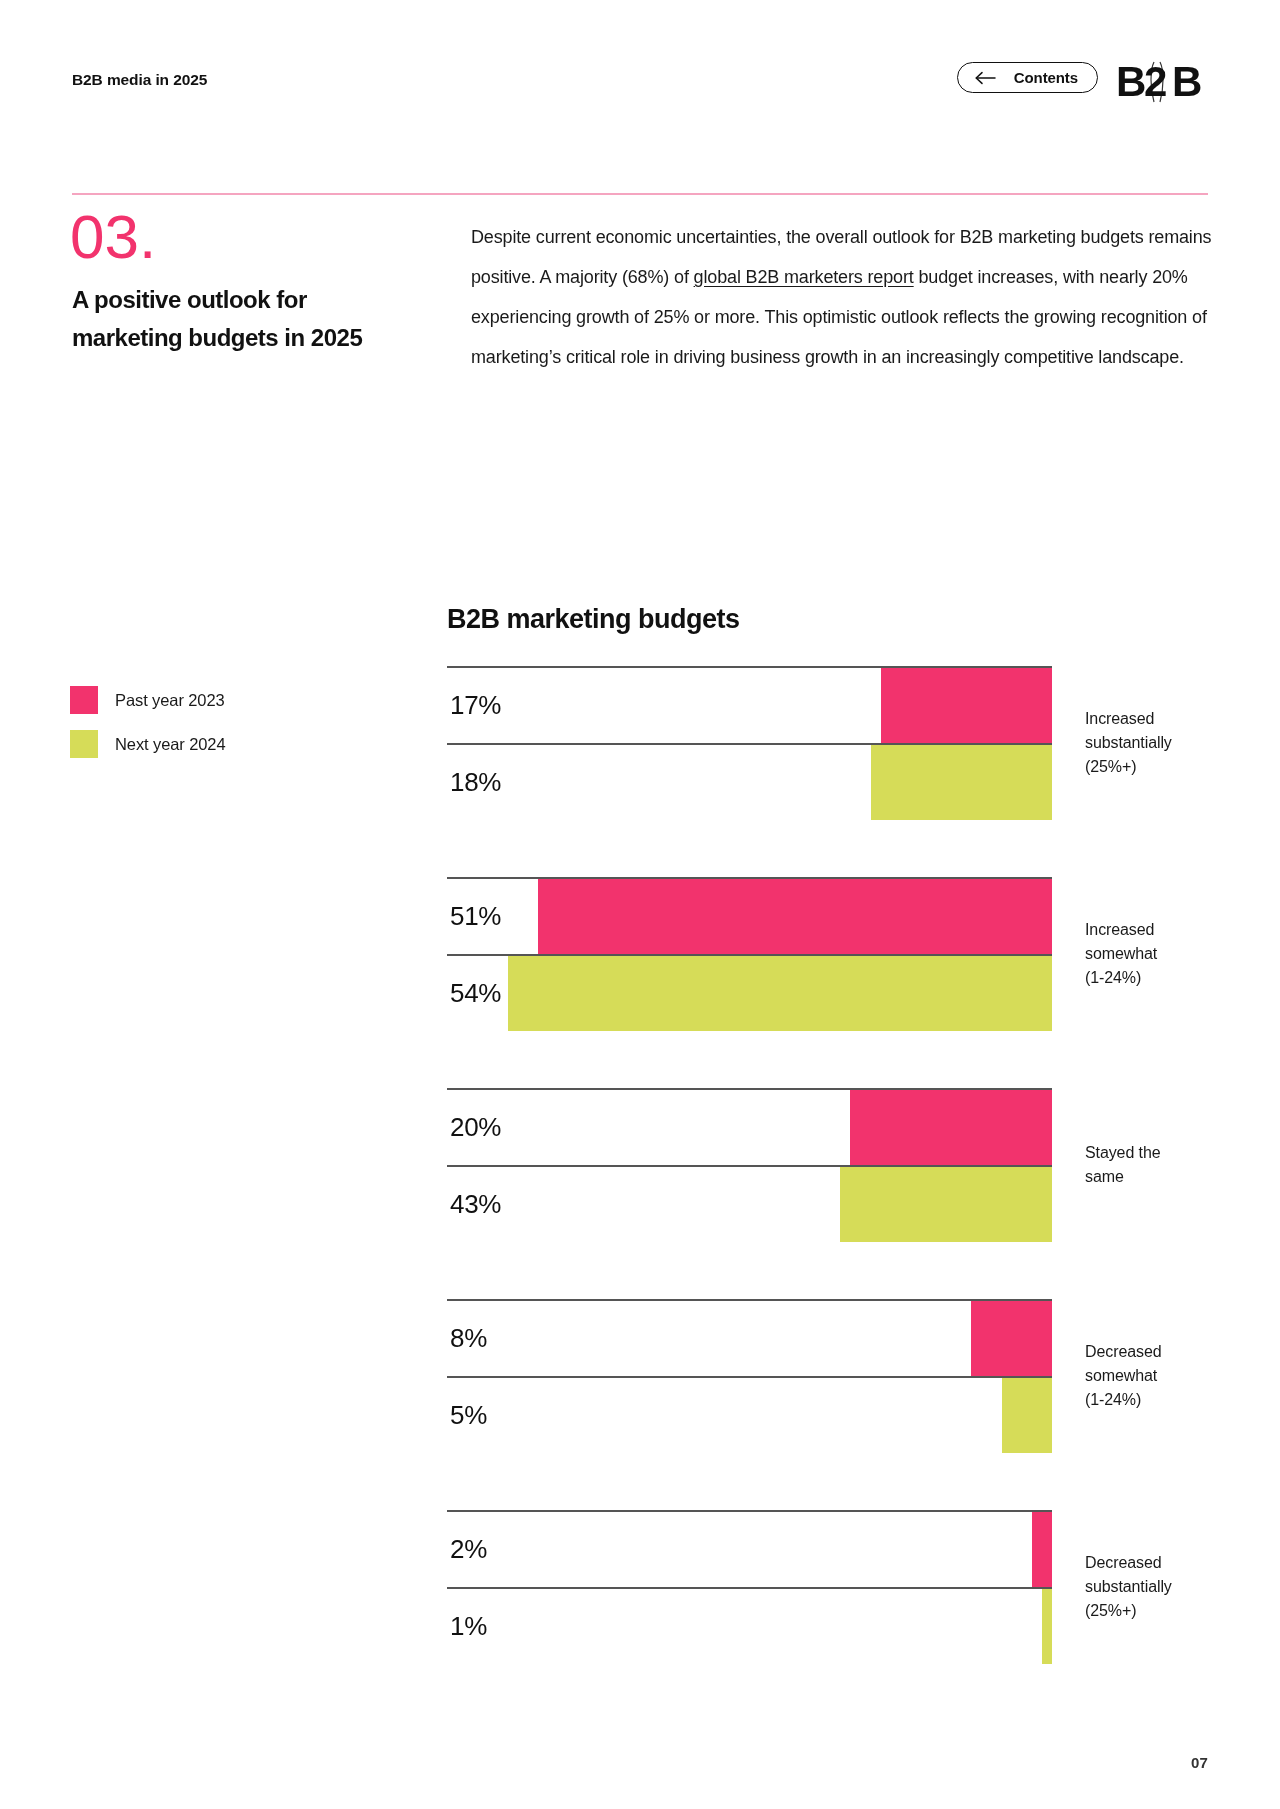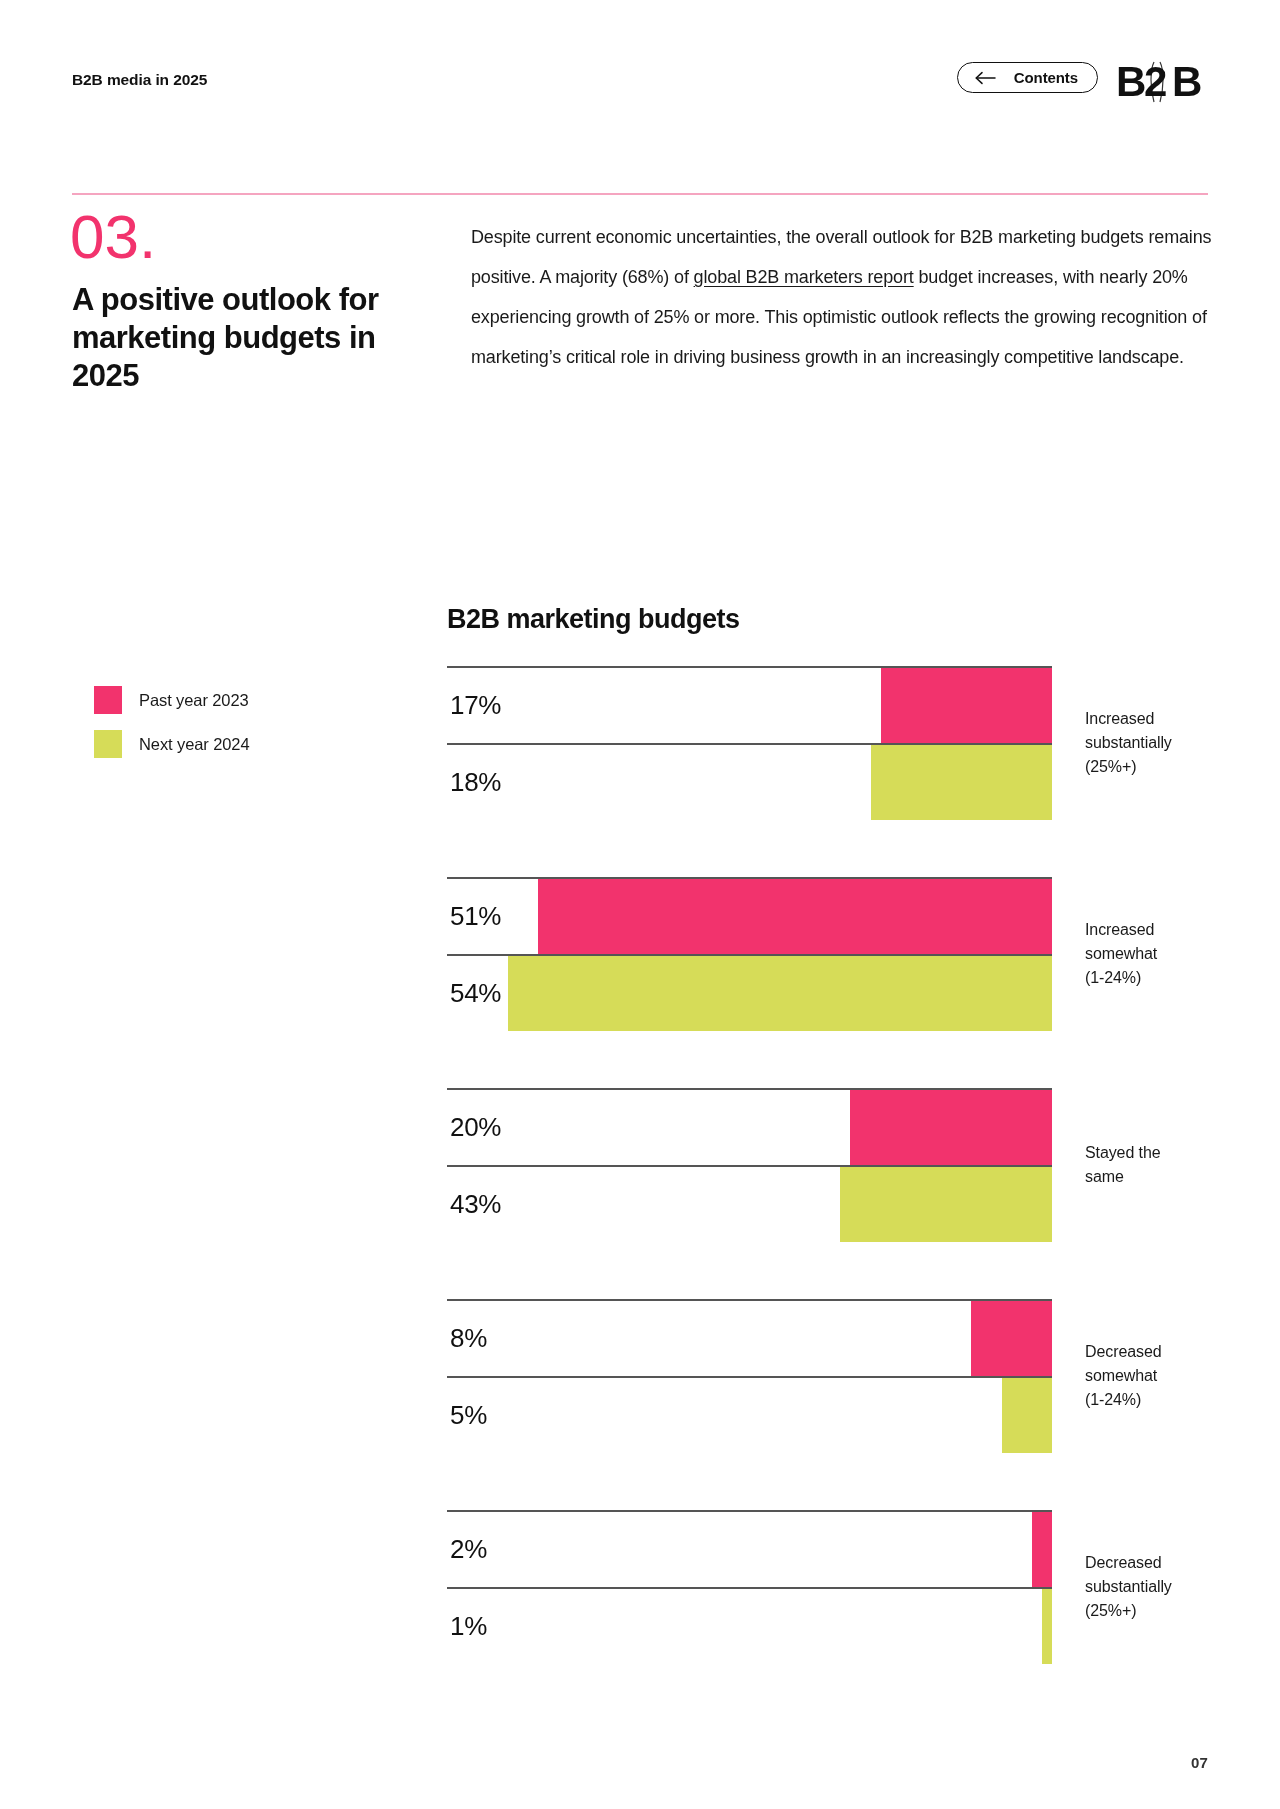--- a/index.html
+++ b/index.html
@@ -96,21 +96,21 @@
     font-weight: 300;
     line-height: 1;
     letter-spacing: 0px;
     color: #F2336D;
   }
   .section-heading {
     position: absolute;
     left: 72px;
     top: 281px;
     width: 310px;
-    font-size: 31px;
+    font-size: 24px;
     font-weight: 800;
     line-height: 38px;
     letter-spacing: -0.5px;
     color: #111111;
   }
 
   
   .body-copy {
     position: absolute;
     left: 471px;
@@ -144,21 +144,20 @@
     position: absolute;
     left: 70px;
     top: 678px;
     width: 300px;
   }
   .legend-row {
     display: flex;
     align-items: center;
     gap: 17px;
     height: 44px;
-    margin-left: 24px;
   }
   .legend-swatch {
     width: 28px;
     height: 28px;
     flex: 0 0 28px;
   }
   .legend-label {
     font-size: 16.5px;
     letter-spacing: -0.1px;
     color: #1a1a1a;

